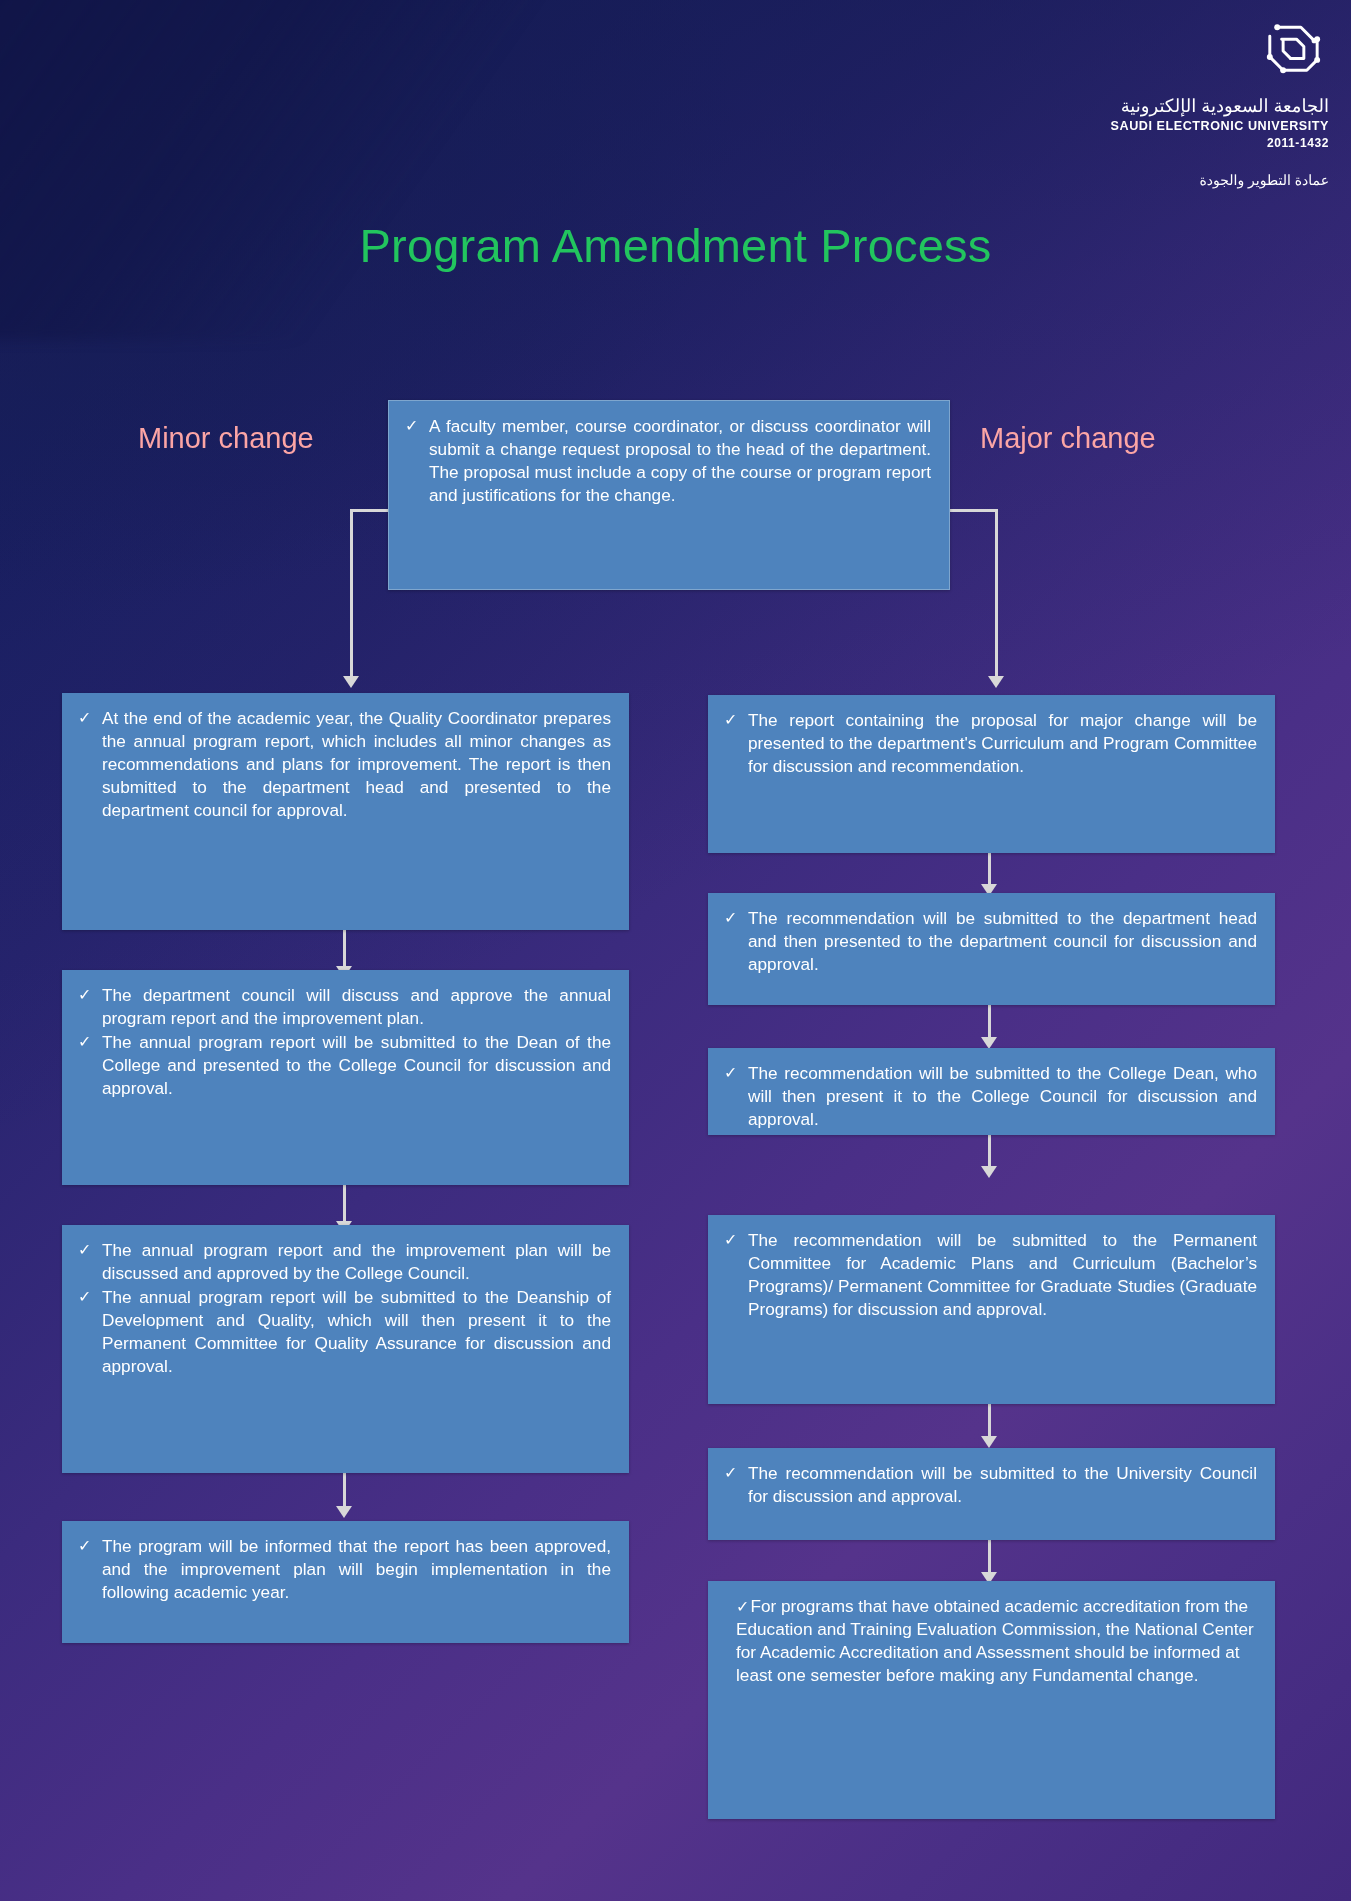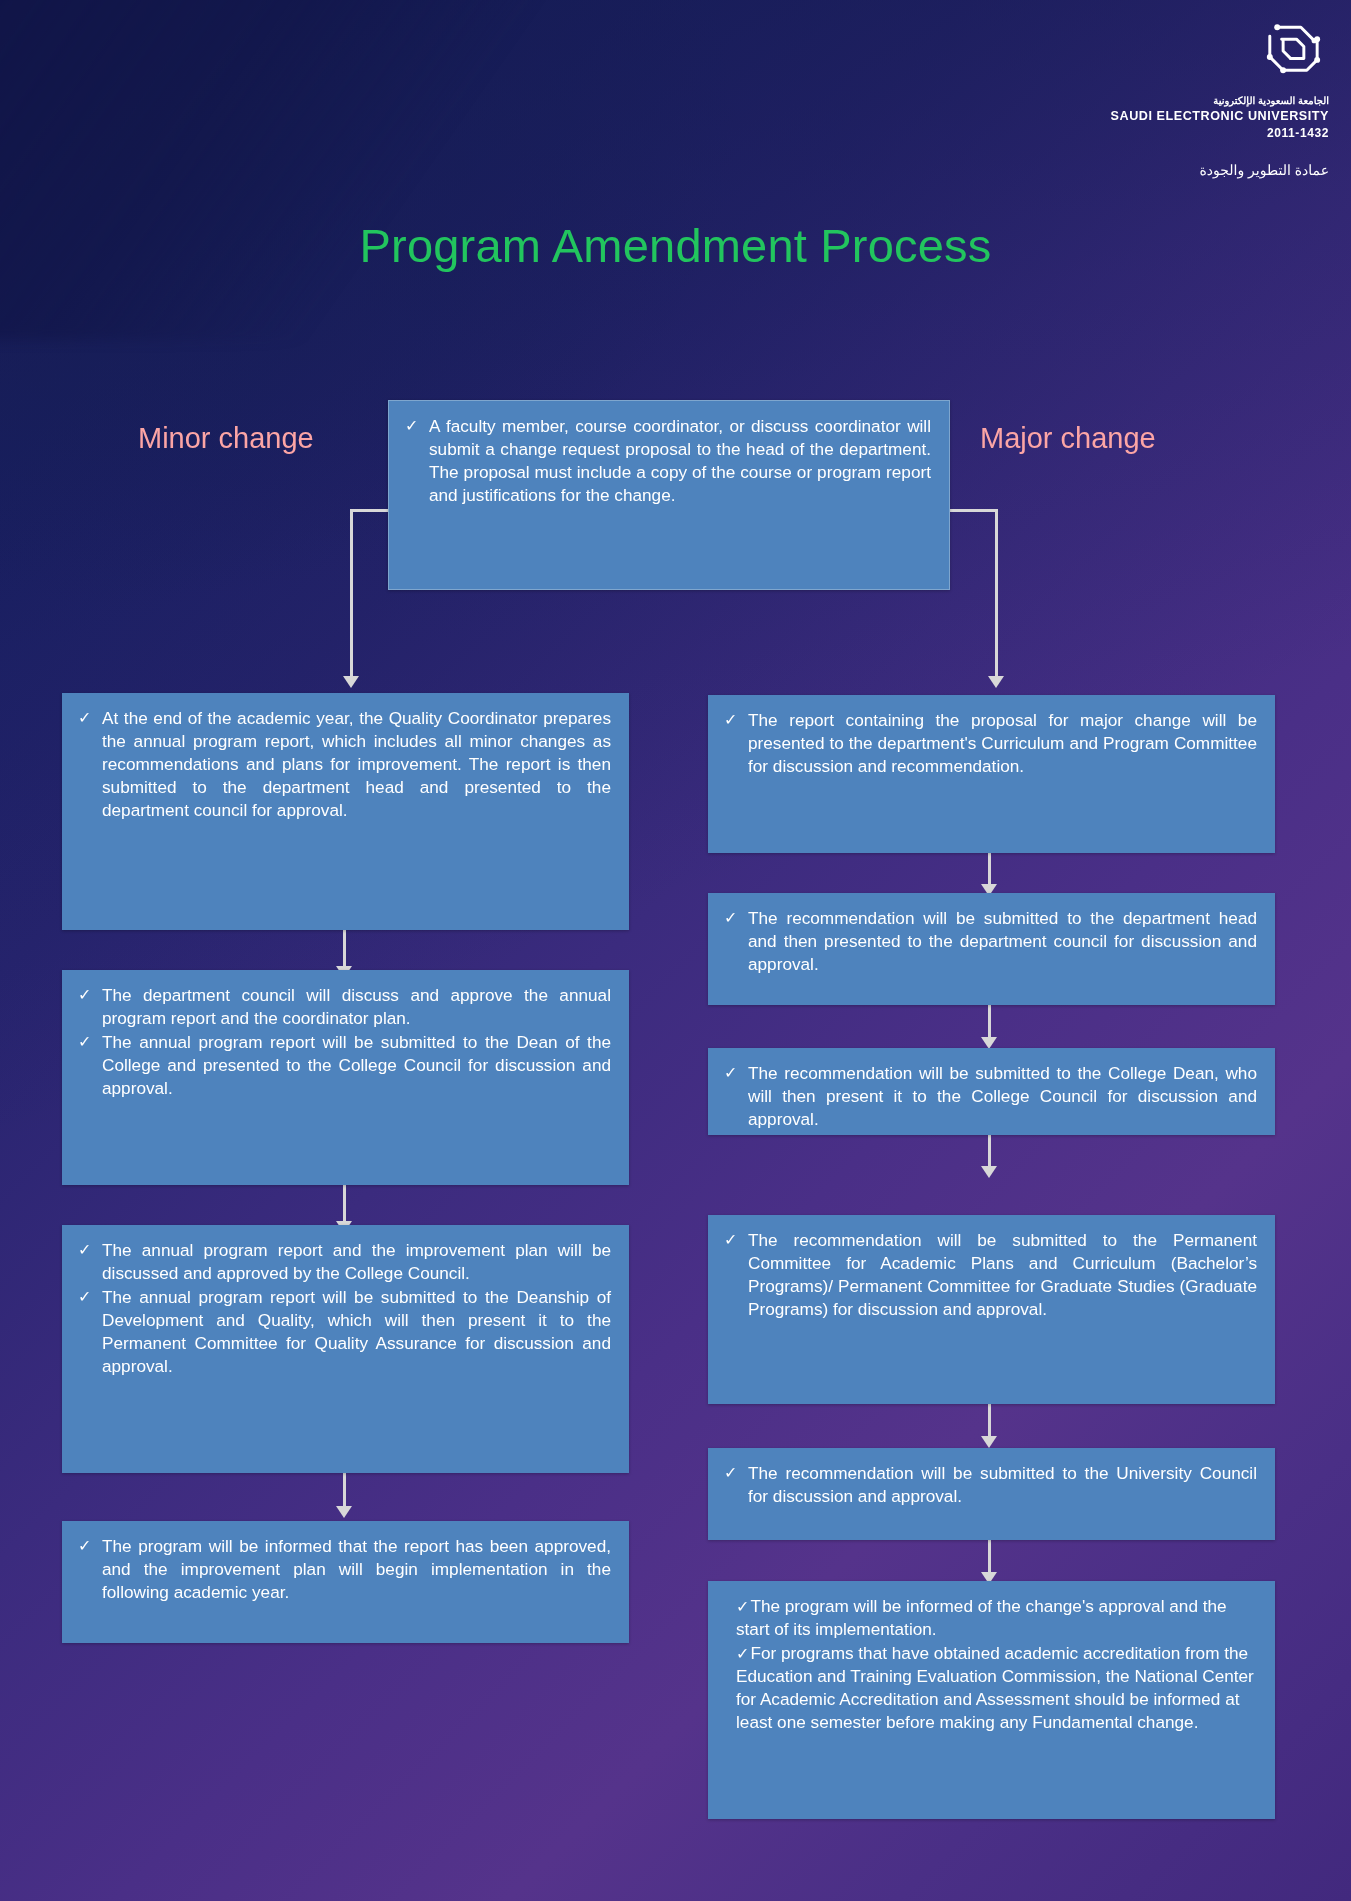--- a/index.html
+++ b/index.html
@@ -50,26 +50,26 @@
   #logo-block {
     position: absolute;
     right: 22px;
     top: 14px;
     width: 330px;
     text-align: right;
     color: #ffffff;
   }
   #logo-mark { width: 74px; height: 74px; display: inline-block; }
   .logo-ar {
-    font-size: 10px;
+    font-size: 18px;
     line-height: 1.25;
     letter-spacing: 0.2px;
     margin-top: 3px;
     direction: rtl;
-    font-weight: 700;
+    font-weight: 400;
   }
   .logo-en {
     font-size: 12.6px;
     font-weight: 700;
     letter-spacing: 0.55px;
     line-height: 1.25;
     margin-top: 1px;
   }
   .logo-year {
     font-size: 12px;
@@ -234,21 +234,21 @@
 <div class="box" style="left:62px; top:693px; width:567px; height:237px;">
   <div class="bullet-row">
     <span class="chk">✓</span>
     <span class="btxt">At the end of the academic year, the Quality Coordinator prepares the annual program report, which includes all minor changes as recommendations and plans for improvement. The report is then submitted to the department head and presented to the department council for approval.</span>
   </div>
 </div>
 
 <div class="box" style="left:62px; top:970px; width:567px; height:215px;">
   <div class="bullet-row">
     <span class="chk">✓</span>
-    <span class="btxt">The department council will discuss and approve the annual program report and the coordinator plan.</span>
+    <span class="btxt">The department council will discuss and approve the annual program report and the improvement plan.</span>
   </div>
   <div class="bullet-row">
     <span class="chk">✓</span>
     <span class="btxt">The annual program report will be submitted to the Dean of the College and presented to the College Council for discussion and approval.</span>
   </div>
 </div>
 
 <div class="box" style="left:62px; top:1225px; width:567px; height:248px;">
   <div class="bullet-row">
     <span class="chk">✓</span>
@@ -297,18 +297,15 @@
 
 <div class="box" style="left:708px; top:1448px; width:567px; height:92px;">
   <div class="bullet-row">
     <span class="chk">✓</span>
     <span class="btxt">The recommendation will be submitted to the University Council for discussion and approval.</span>
   </div>
 </div>
 
 <div class="box" style="left:708px; top:1581px; width:567px; height:238px; padding-left:28px;">
   <div class="bullet-row inline">
-    <span class="btxt"><span class="chk-inline">✓</span><span>The program will be informed of the change's approval and the start of its implementation.</span></span>
-  </div>
-  <div class="bullet-row inline">
     <span class="btxt"><span class="chk-inline">✓</span><span>For programs that have obtained academic accreditation from the Education and Training Evaluation Commission, the National Center for Academic Accreditation and Assessment should be informed at least one semester before making any Fundamental change.</span></span>
   </div>
 </div>
 
 </body></html>

